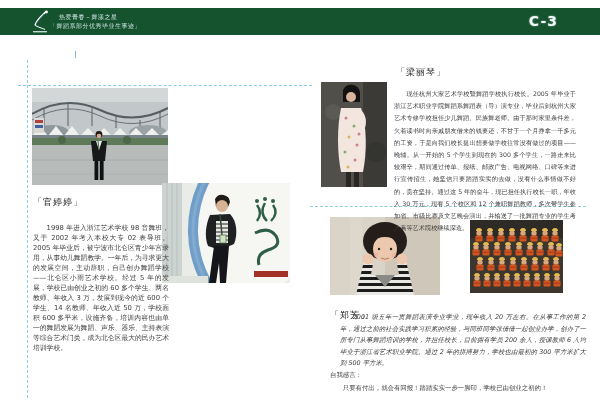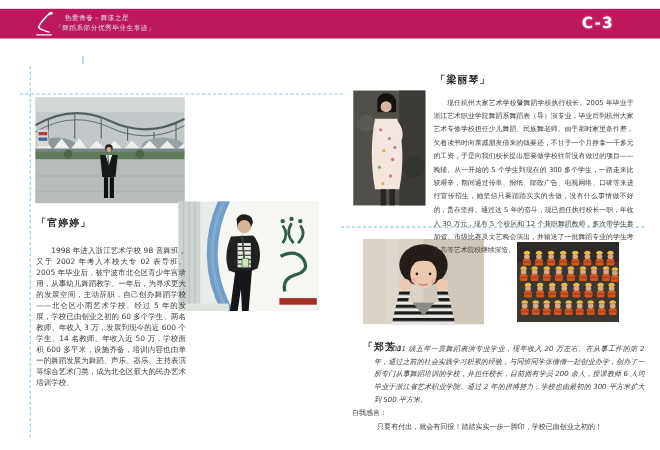--- a/index.html
+++ b/index.html
@@ -1,44 +1,44 @@
 <!DOCTYPE html>
 <html><head>
 <meta charset="utf-8">
 <style>
   html,body{margin:0;padding:0;}
   body{
     width:600px;height:409px;position:relative;background:#ffffff;
     font-family:"DejaVu Sans","Liberation Sans",sans-serif;overflow:hidden;
   }
   
-  .band{position:absolute;left:0;top:8px;width:600px;height:27px;background:#be185d;}
+  .band{position:absolute;left:0;top:8px;width:600px;height:27px;background:#14532d;}
   .logo{position:absolute;left:32px;top:2px;width:18px;height:24px;}
   .band-titles{position:absolute;left:50px;top:4px;color:#e3f2f7;line-height:9px;font-size:6px;letter-spacing:.5px;}
   .band-title1{padding-left:9px;opacity:.92;}
   .band-title2{opacity:.88;}
   .page-code{
     position:absolute;right:42px;top:5px;font-size:14px;font-weight:bold;color:#f2fafc;
     letter-spacing:1px;text-shadow:0 0 2px rgba(255,255,255,.55);
   }
   
   .guide{position:absolute;}
   .guide-h{border-top:1px dashed #8fcbe2;height:0;}
   .guide-v{border-left:1px dashed #8fcbe2;width:0;}
   .guide-tick{border-left:1px solid #7fbcd6;width:0;}
   
   .photo{position:absolute;overflow:hidden;}
   .photo svg{display:block;}
   
-  .pname{position:absolute;font-size:9px;font-weight:bold;color:#1f1f1f;letter-spacing:1px;}
+  .pname{position:absolute;font-size:9px;font-weight:normal;color:#1f1f1f;letter-spacing:1px;}
   .bio{position:absolute;color:#3c3c3c;text-align:justify;text-indent:2em;}
   .bio-guan{left:33px;top:223px;width:136px;font-size:6.8px;line-height:10px;}
   .bio-liang{left:394px;top:88px;width:182px;font-size:6.2px;line-height:12.2px;}
   .bio-zheng{left:340px;top:312px;width:246px;font-size:6.4px;line-height:11.6px;font-style:italic;}
-  .motto-label{position:absolute;left:320px;top:371px;font-size:6.4px;color:#3c3c3c;}
+  .motto-label{position:absolute;left:330px;top:371px;font-size:6.4px;color:#3c3c3c;}
   .motto{position:absolute;left:330px;top:384px;width:246px;font-size:6.4px;color:#3c3c3c;text-indent:2em;}
 </style>
 </head>
 <body>
 
 <div class="band">
   <div class="logo">
     <svg width="18" height="24" viewBox="0 0 18 24">
       <path d="M3,15 C6,8 11,5 14,1.5" stroke="#ffffff" stroke-width="1.6" fill="none"></path>
       <path d="M3,15 C5,17.5 9,17.5 13,19.5" stroke="#eef7fa" stroke-width="1.2" fill="none"></path>

